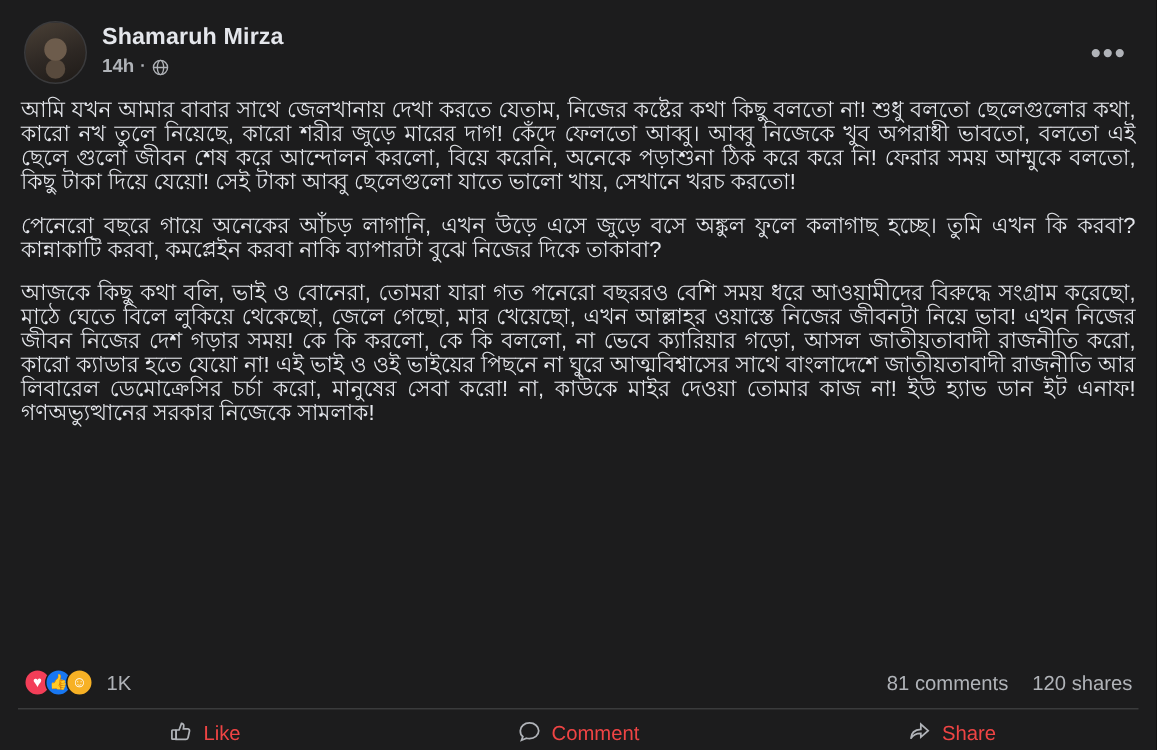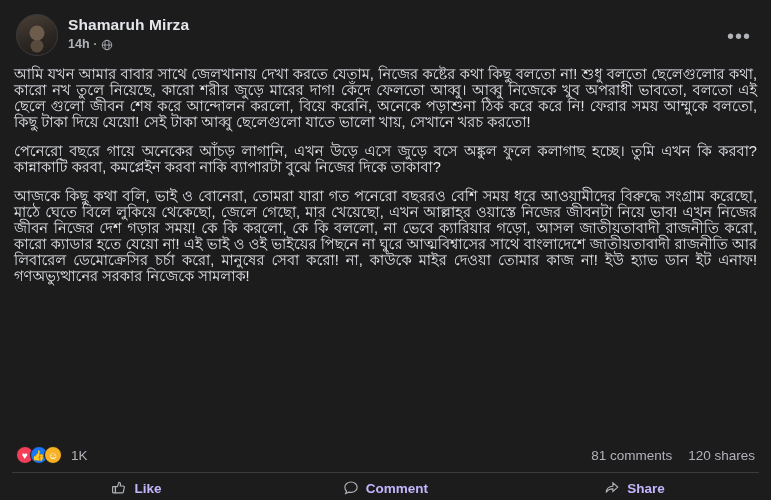--- a/index.html
+++ b/index.html
@@ -168,23 +168,23 @@
     padding: 3px 0 0 0;
     height: 24px;
     overflow: hidden;
   }
   .action-button {
     flex: 1 1 0;
     display: flex;
     align-items: center;
     justify-content: center;
     gap: 7px;
-    color: #c4b5fd;
+    color: #ef4444;
     font-size: 13.5px;
-    font-weight: bold;
+    font-weight: normal;
     cursor: pointer;
     padding: 5px 0;
     border-radius: 4px;
   }
   .action-button svg { display: block; }
 </style>
 </head>
 <body>
 
 <div class="post-card">

